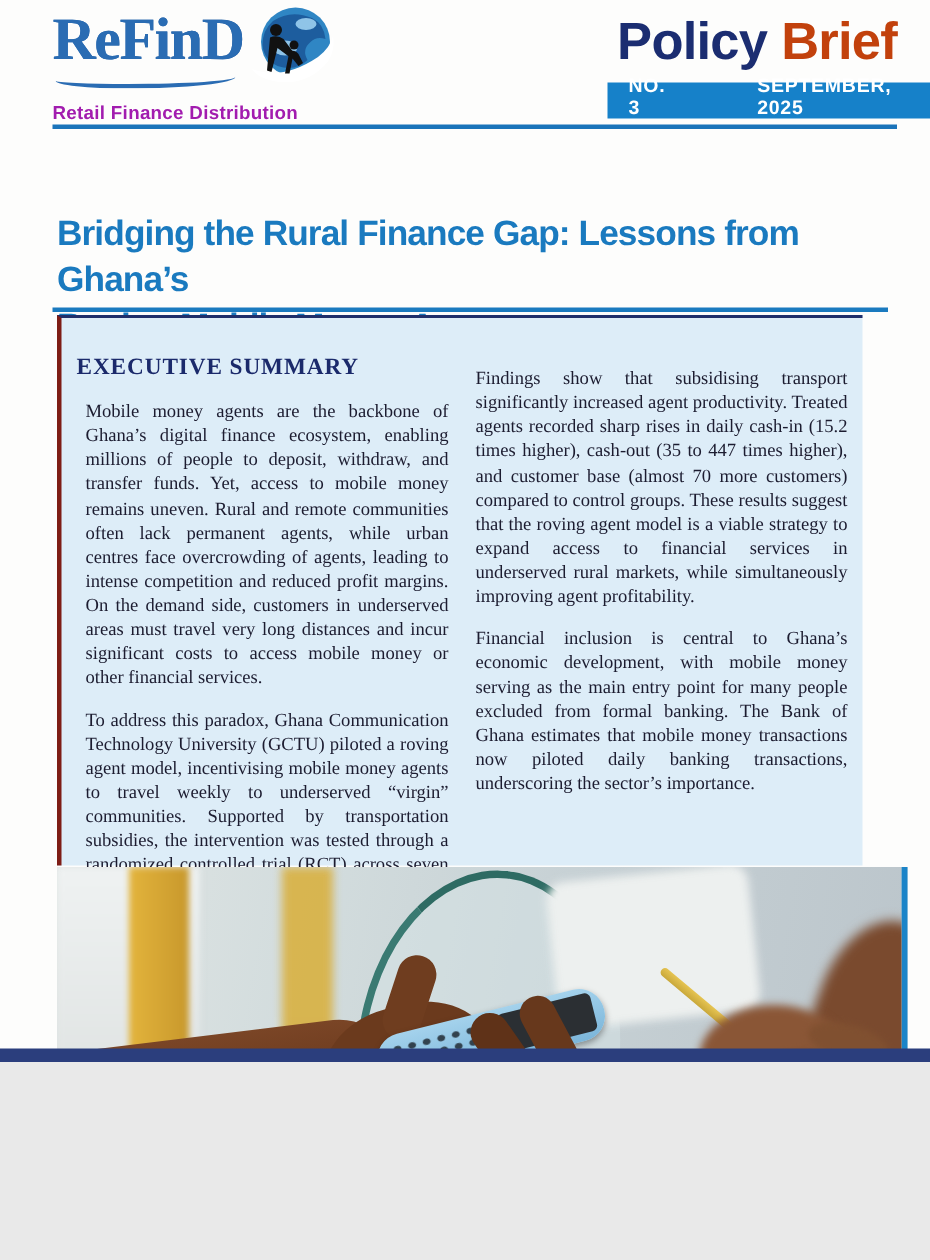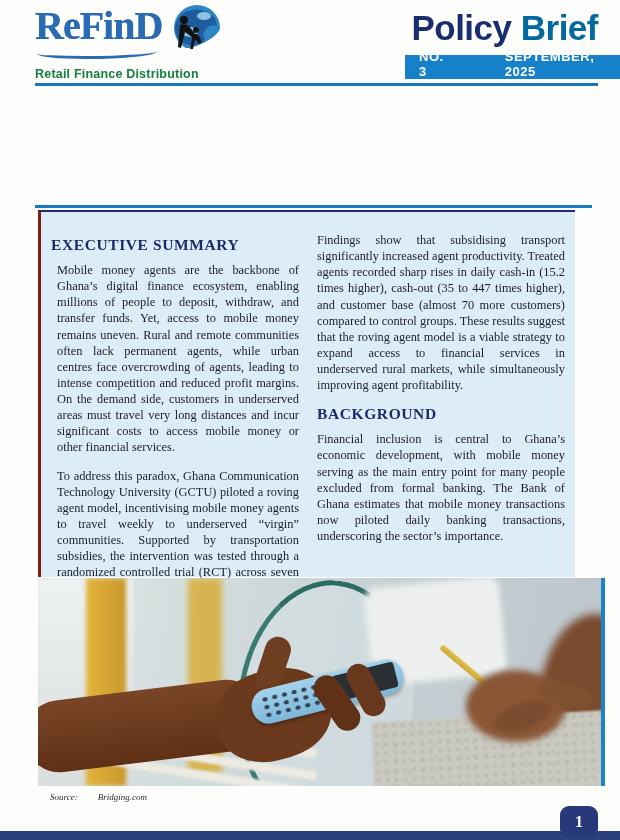--- a/index.html
+++ b/index.html
@@ -1,42 +1,42 @@
 <!DOCTYPE html>
 <html><head>
 <meta charset="utf-8">
 <style>
   html,body{margin:0;padding:0;background:#e9e9e9;}
   .page{
-    position:relative;width:620px;height:840px;background:#fdfdfc;
+    position:relative;width:620px;height:708px;background:#fdfdfc;
     font-family:"Liberation Serif",serif;overflow:hidden;margin:0 auto;
   }
   
   .logo-block{position:absolute;left:35px;top:6px;width:230px;}
   .logo-row{display:flex;align-items:flex-start;}
   .logo-text{
     font-family:"Liberation Serif",serif;font-weight:bold;font-size:40px;
     color:#2a6cb3;line-height:1;letter-spacing:-1px;
     background:linear-gradient(90deg,#2a6cb3,#1d4f91);
     -webkit-background-clip:text;background-clip:text;
   }
   .logo-swoosh{position:absolute;left:2px;top:40px;width:120px;height:10px;
     border-bottom:3px solid #2a6cb3;border-radius:0 0 60% 40%;}
   .logo-globe{margin-left:4px;margin-top:-4px;}
   .logo-tagline{
     font-family:"Liberation Sans",sans-serif;font-weight:bold;font-size:12.5px;
-    color:#15803d;margin-top:5px;letter-spacing:0.2px;
+    color:#a21caf;margin-top:5px;letter-spacing:0.2px;
   }
   .policy-brief{
     position:absolute;top:10px;right:22px;text-align:right;
     font-family:"Liberation Sans",sans-serif;font-weight:bold;font-size:35px;
     letter-spacing:-0.5px;line-height:1;
   }
   .pb-word1{color:#1b2d71;text-align:right;}
-  .pb-word2{color:#0369a1;}
+  .pb-word2{color:#c2410c;}
   .issue-bar{
     position:absolute;top:55px;left:405px;right:0;height:24px;
     background:#1681c9;display:flex;align-items:flex-end;
     font-family:"Liberation Sans",sans-serif;font-weight:bold;font-size:13px;
     color:#ffffff;letter-spacing:0.5px;gap:14px;
   }
   .issue-no{margin-left:14px;}
   .issue-date{margin-left:38px;}
   .header-rule{position:absolute;top:83px;left:35px;width:563px;height:3px;background:#1a74ba;}
   
@@ -54,21 +54,21 @@
     box-sizing:border-box;
   }
   .columns{display:flex;padding:20px 10px 0 10px;gap:18px;}
   .col{width:253px;}
   .sec-heading{
     font-family:"Liberation Serif",serif;font-weight:bold;font-size:15.5px;
     color:#1b2a6b;letter-spacing:0.6px;margin:4px 0 8px 0;
   }
   .body-para{
     font-size:12.4px;line-height:1.30;color:#1c1c30;text-align:justify;
-    margin:0 0 12px 0;padding-left:6px;
+    margin:12px 0 12px 0;padding-left:6px;
   }
   .col-right .body-para{padding-left:0;}
   .col-right .sec-heading{margin-top:2px;}
   
   .photo{
     position:absolute;top:578px;left:38px;width:563px;height:208px;
     overflow:hidden;border-right:4px solid #1b84c8;background:#c9d3d6;
   }
   .ph{position:absolute;}
   .ph-bg{inset:0;background:linear-gradient(100deg,#e0e5e4 0%,#d2dcdd 30%,#c6d0d4 60%,#bbc5cb 100%);}
@@ -149,32 +149,35 @@
     <span class="pb-word2">Brief</span>
   </div>
 
   <div class="issue-bar">
     <span class="issue-no">NO. 3</span>
     <span class="issue-date">SEPTEMBER, 2025</span>
   </div>
 
   <div class="header-rule"></div>
 
+  <div class="doc-title">
+    <span>Bridging the Rural Finance Gap: Lessons from Ghana’s</span>
+    <span>Roving Mobile Money Agents</span>
+  </div>
   <div class="title-rule"></div>
 
   <div class="content-box">
     <div class="columns">
       <div class="col col-left">
         <div class="sec-heading">EXECUTIVE SUMMARY</div>
         <p class="body-para">Mobile money agents are the backbone of Ghana’s digital finance ecosystem, enabling millions of people to deposit, withdraw, and transfer funds. Yet, access to mobile money remains uneven. Rural and remote communities often lack permanent agents, while urban centres face overcrowding of agents, leading to intense competition and reduced profit margins. On the demand side, customers in underserved areas must travel very long distances and incur significant costs to access mobile money or other financial services.</p>
         <p class="body-para">To address this paradox, Ghana Communication Technology University (GCTU) piloted a roving agent model, incentivising mobile money agents to travel weekly to underserved “virgin” communities. Supported by transportation subsidies, the intervention was tested through a randomized controlled trial (RCT) across seven districts in the Central Region.</p>
       </div>
       <div class="col col-right">
         <p class="body-para">Findings show that subsidising transport significantly increased agent productivity. Treated agents recorded sharp rises in daily cash-in (15.2 times higher), cash-out (35 to 447 times higher), and customer base (almost 70 more customers) compared to control groups. These results suggest that the roving agent model is a viable strategy to expand access to financial services in underserved rural markets, while simultaneously improving agent profitability.</p>
-        <div class="sec-heading">BACKGROUND</div>
         <p class="body-para">Financial inclusion is central to Ghana’s economic development, with mobile money serving as the main entry point for many people excluded from formal banking. The Bank of Ghana estimates that mobile money transactions now piloted daily banking transactions, underscoring the sector’s importance.</p>
       </div>
     </div>
   </div>
 
   <div class="photo">
     <div class="ph ph-bg"></div>
     <div class="ph ph-light"></div>
     <div class="ph ph-pillar1"></div>
     <div class="ph ph-pillar2"></div>

